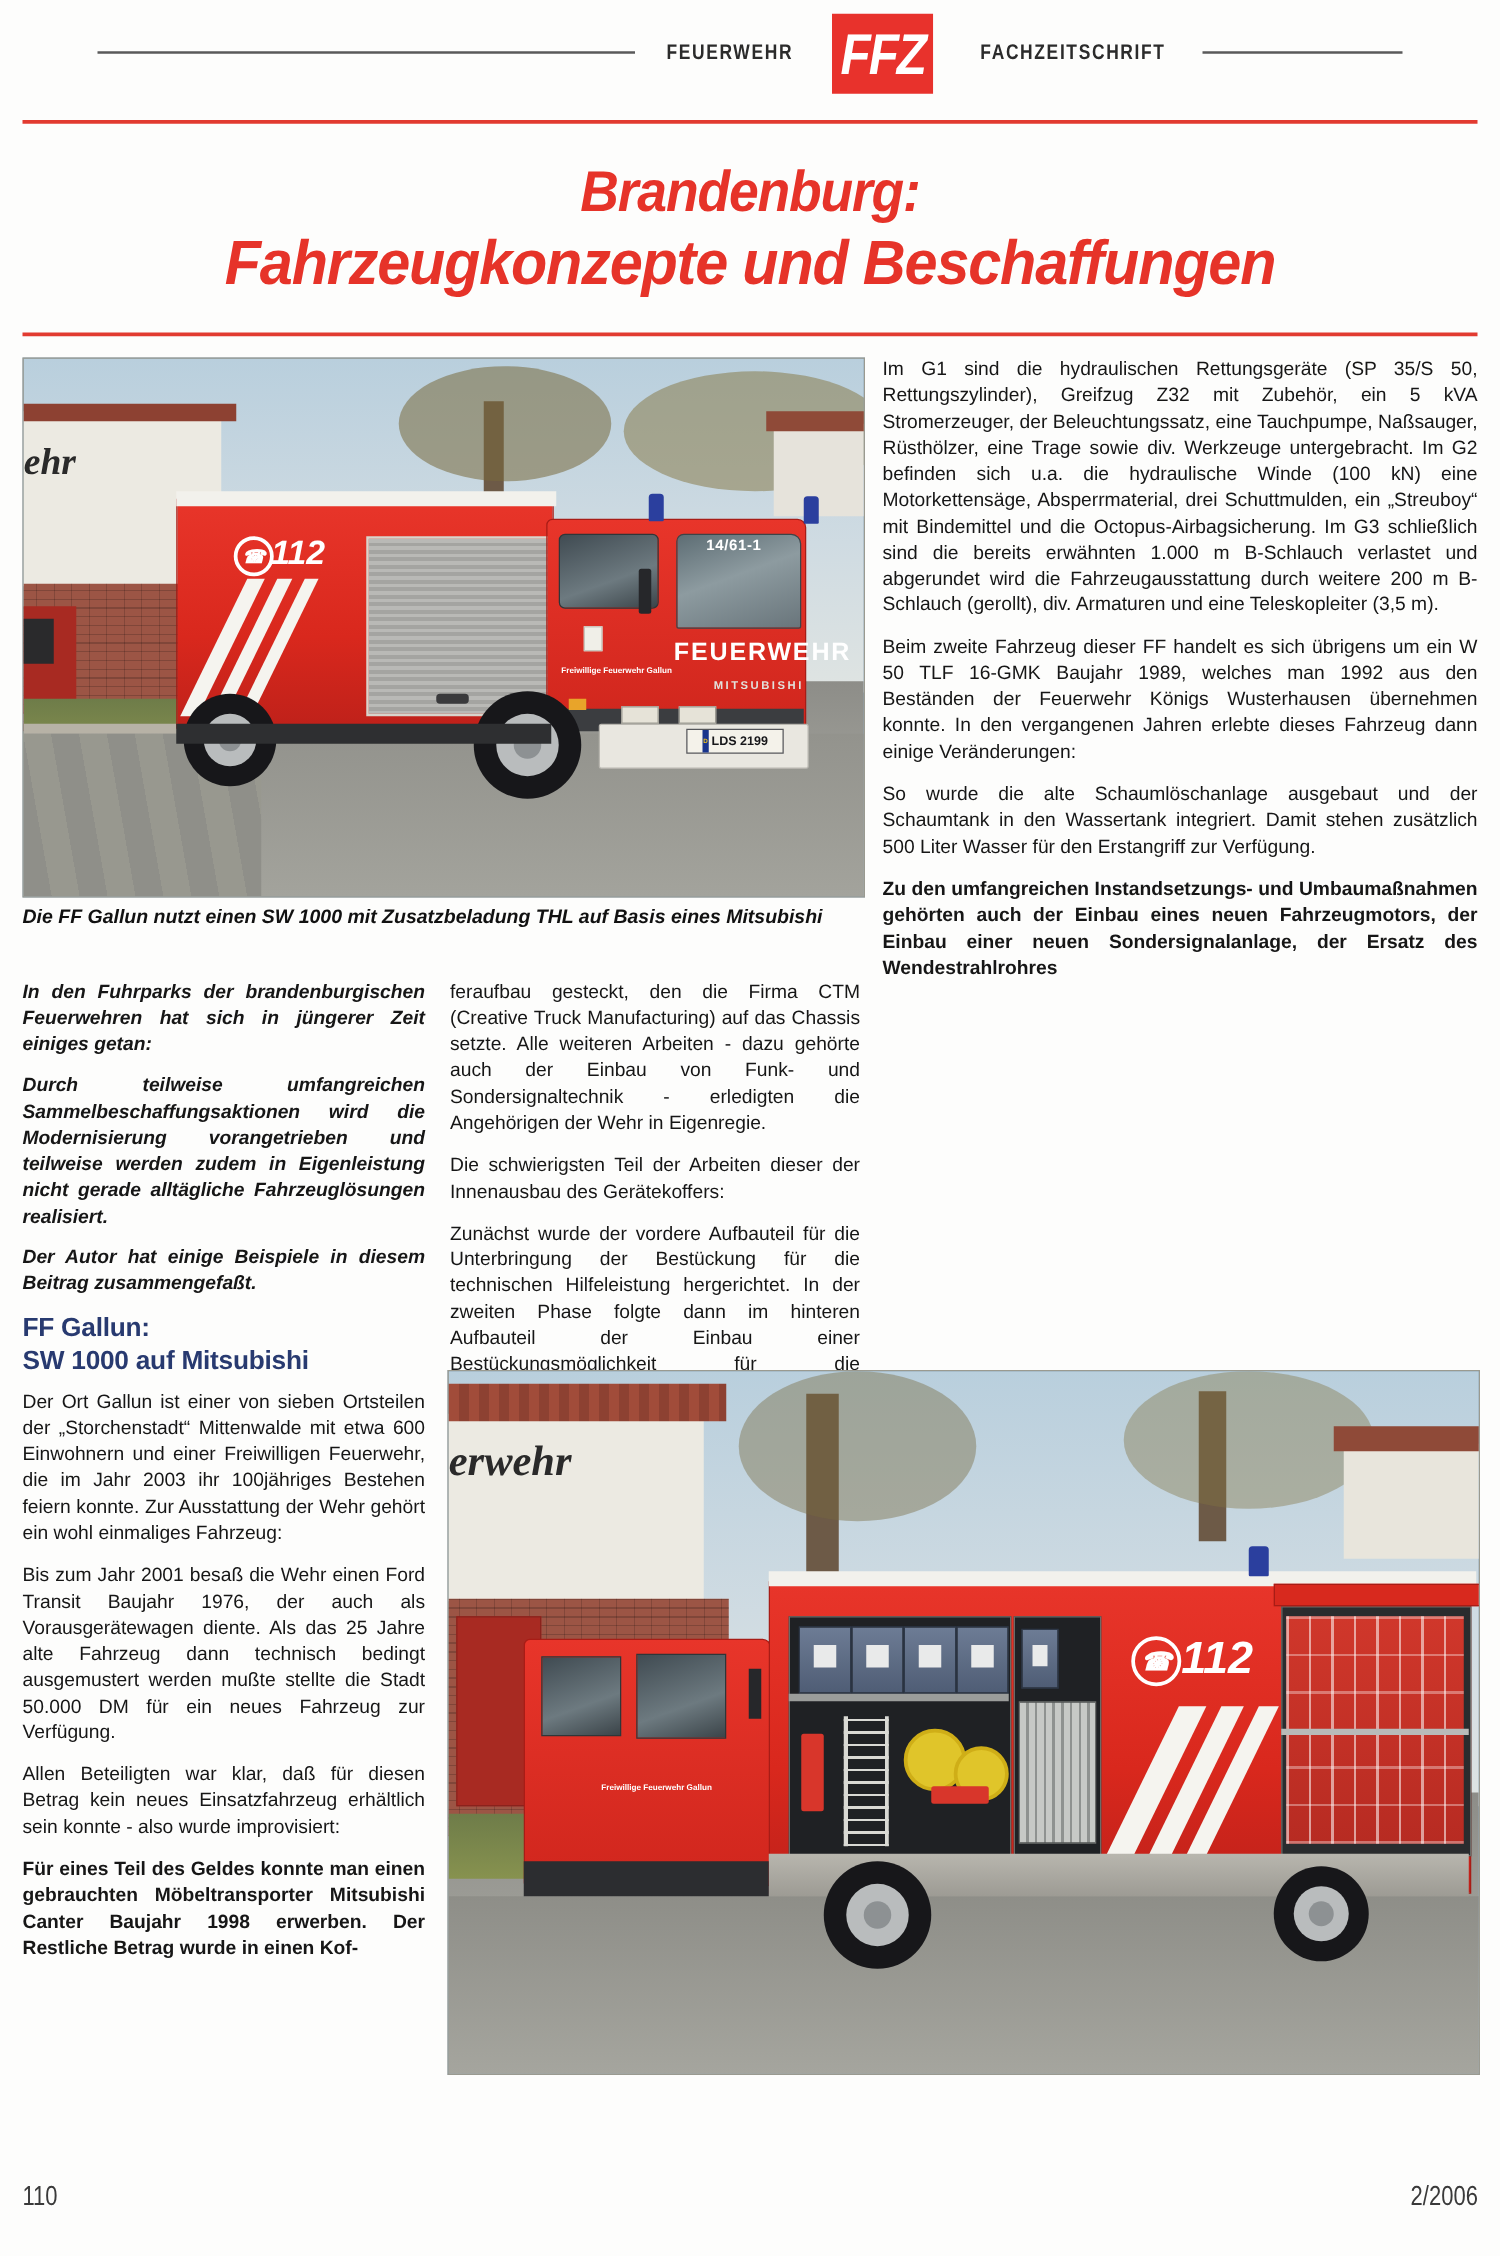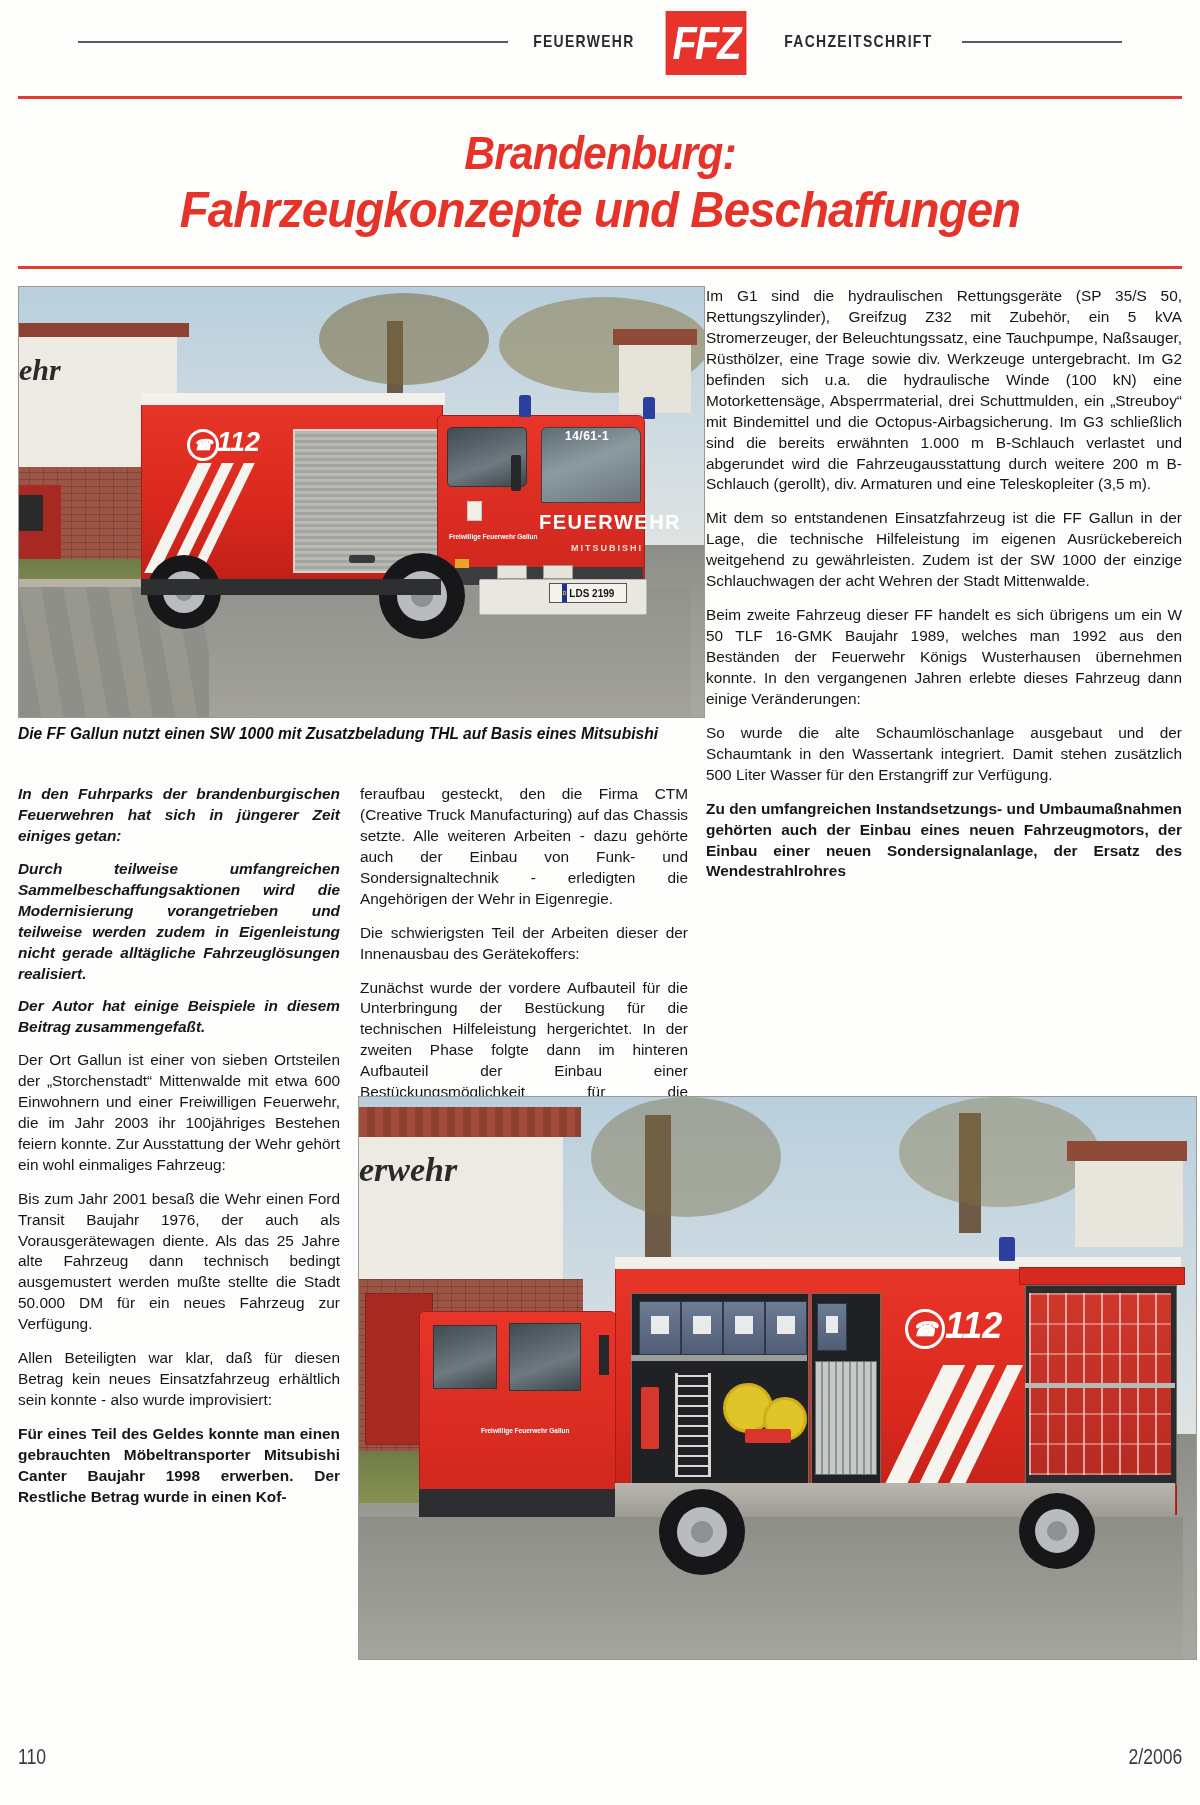--- a/index.html
+++ b/index.html
@@ -144,21 +144,20 @@
     color: #111;
     text-align: left;
   }
 
   
   .photo {
     position: absolute;
     overflow: hidden;
     border: 1px solid #9a9a90;
     background: #8fa9bd;
-    padding-left: 13px;
   }
 
   .sky {
     position: absolute; left: 0; top: 0; width: 100%; height: 62%;
     background: linear-gradient(#b9cfdd 0%, #cfdbe2 55%, #dfe4e2 100%);
   }
   .ground {
     position: absolute; left: 0; bottom: 0; width: 100%; height: 40%;
     background: linear-gradient(#8d8d88 0%, #9c9c96 40%, #a8a8a1 100%);
   }
@@ -469,36 +468,39 @@
 
   <div class="caption" style="left:18px; top:724px; width:648px;">Die FF Gallun nutzt einen SW 1000 mit Zusatzbeladung THL auf Basis eines Mitsubishi</div>
 
   <div class="col lead" style="left:18px; top:784px; width:322px;">
     <p>In den Fuhrparks der brandenburgischen Feuerwehren hat sich in jüngerer Zeit einiges getan:</p>
     <p>Durch teilweise umfangreichen Sammelbeschaffungsaktionen wird die Modernisierung vorangetrieben und teilweise werden zudem in Eigenleistung nicht gerade alltägliche Fahrzeuglösungen realisiert.</p>
     <p>Der Autor hat einige Beispiele in diesem Beitrag zusammengefaßt.</p>
   </div>
 
   <div class="col" style="left:18px; top:1050px; width:322px;">
+    <h2 class="section-head" style="margin-top:0;">
+      <span>FF Gallun:</span><br>
+      <span>SW 1000 auf Mitsubishi</span>
+    </h2>
     <p>Der Ort Gallun ist einer von sieben Ortsteilen der „Storchenstadt“ Mittenwalde mit etwa 600 Einwohnern und einer Freiwilligen Feuerwehr, die im Jahr 2003 ihr 100jähriges Bestehen feiern konnte. Zur Ausstattung der Wehr gehört ein wohl einmaliges Fahrzeug:</p>
     <p>Bis zum Jahr 2001 besaß die Wehr einen Ford Transit Baujahr 1976, der auch als Vorausgerätewagen diente. Als das 25 Jahre alte Fahrzeug dann technisch bedingt ausgemustert werden mußte stellte die Stadt 50.000 DM für ein neues Fahrzeug zur Verfügung.</p>
     <p>Allen Beteiligten war klar, daß für diesen Betrag kein neues Einsatzfahrzeug erhältlich sein konnte - also wurde improvisiert:</p>
     <p>Für eines Teil des Geldes konnte man einen gebrauchten Möbeltransporter Mitsubishi Canter Baujahr 1998 erwerben. Der Restliche Betrag wurde in einen Kof-</p>
   </div>
 
   <div class="col" style="left:360px; top:784px; width:328px;">
     <p>feraufbau gesteckt, den die Firma CTM (Creative Truck Manufacturing) auf das Chassis setzte. Alle weiteren Arbeiten - dazu gehörte auch der Einbau von Funk- und Sondersignaltechnik - erledigten die Angehörigen der Wehr in Eigenregie.</p>
     <p>Die schwierigsten Teil der Arbeiten dieser der Innenausbau des Gerätekoffers:</p>
     <p>Zunächst wurde der vordere Aufbauteil für die Unterbringung der Bestückung für die technischen Hilfeleistung hergerichtet. In der zweiten Phase folgte dann im hinteren Aufbauteil der Einbau einer Bestückungsmöglichkeit für die Schlauchreserve. Dort sind 1.000 Meter B-Schlauch in speziell konstruierten Schlauchtragekörben vorgekuppelt untergebracht, die auch bei langsamer Fahrt ausgelegt werden können.</p>
     <p>Sehen wir uns die Beladung einmal etwas näher an:</p>
   </div>
 
   <div class="col" style="left:706px; top:286px; width:476px;">
     <p>Im G1 sind die hydraulischen Rettungsgeräte (SP 35/S 50, Rettungszylinder), Greifzug Z32 mit Zubehör, ein 5 kVA Stromerzeuger, der Beleuchtungssatz, eine Tauchpumpe, Naßsauger, Rüsthölzer, eine Trage sowie div. Werkzeuge untergebracht. Im G2 befinden sich u.a. die hydraulische Winde (100 kN) eine Motorkettensäge, Absperrmaterial, drei Schuttmulden, ein „Streuboy“ mit Bindemittel und die Octopus-Airbagsicherung. Im G3 schließlich sind die bereits erwähnten 1.000 m B-Schlauch verlastet und abgerundet wird die Fahrzeugausstattung durch weitere 200 m B-Schlauch (gerollt), div. Armaturen und eine Teleskopleiter (3,5 m).</p>
-    <p>Mit dem so entstandenen Einsatzfahrzeug ist die FF Gallun in der Lage, die technische Hilfeleistung im eigenen Ausrückebereich weitgehend zu gewährleisten. Zudem ist der SW 1000 der einzige Schlauchwagen der acht Wehren der Stadt Mittenwalde.</p>
     <p>Beim zweite Fahrzeug dieser FF handelt es sich übrigens um ein W 50 TLF 16-GMK Baujahr 1989, welches man 1992 aus den Beständen der Feuerwehr Königs Wusterhausen übernehmen konnte. In den vergangenen Jahren erlebte dieses Fahrzeug dann einige Veränderungen:</p>
     <p>So wurde die alte Schaumlöschanlage ausgebaut und der Schaumtank in den Wassertank integriert. Damit stehen zusätzlich 500 Liter Wasser für den Erstangriff zur Verfügung.</p>
     <p>Zu den umfangreichen Instandsetzungs- und Umbaumaßnahmen gehörten auch der Einbau eines neuen Fahrzeugmotors, der Einbau einer neuen Sondersignalanlage, der Ersatz des Wendestrahlrohres</p>
   </div>
 
   <div class="photo" style="left:358px; top:1096px; width:824px; height:562px;">
     <div class="sky"></div>
     <div class="ground"></div>
 
     <div class="station" style="left:-6px; top:34px; width:210px; height:150px;"></div>

